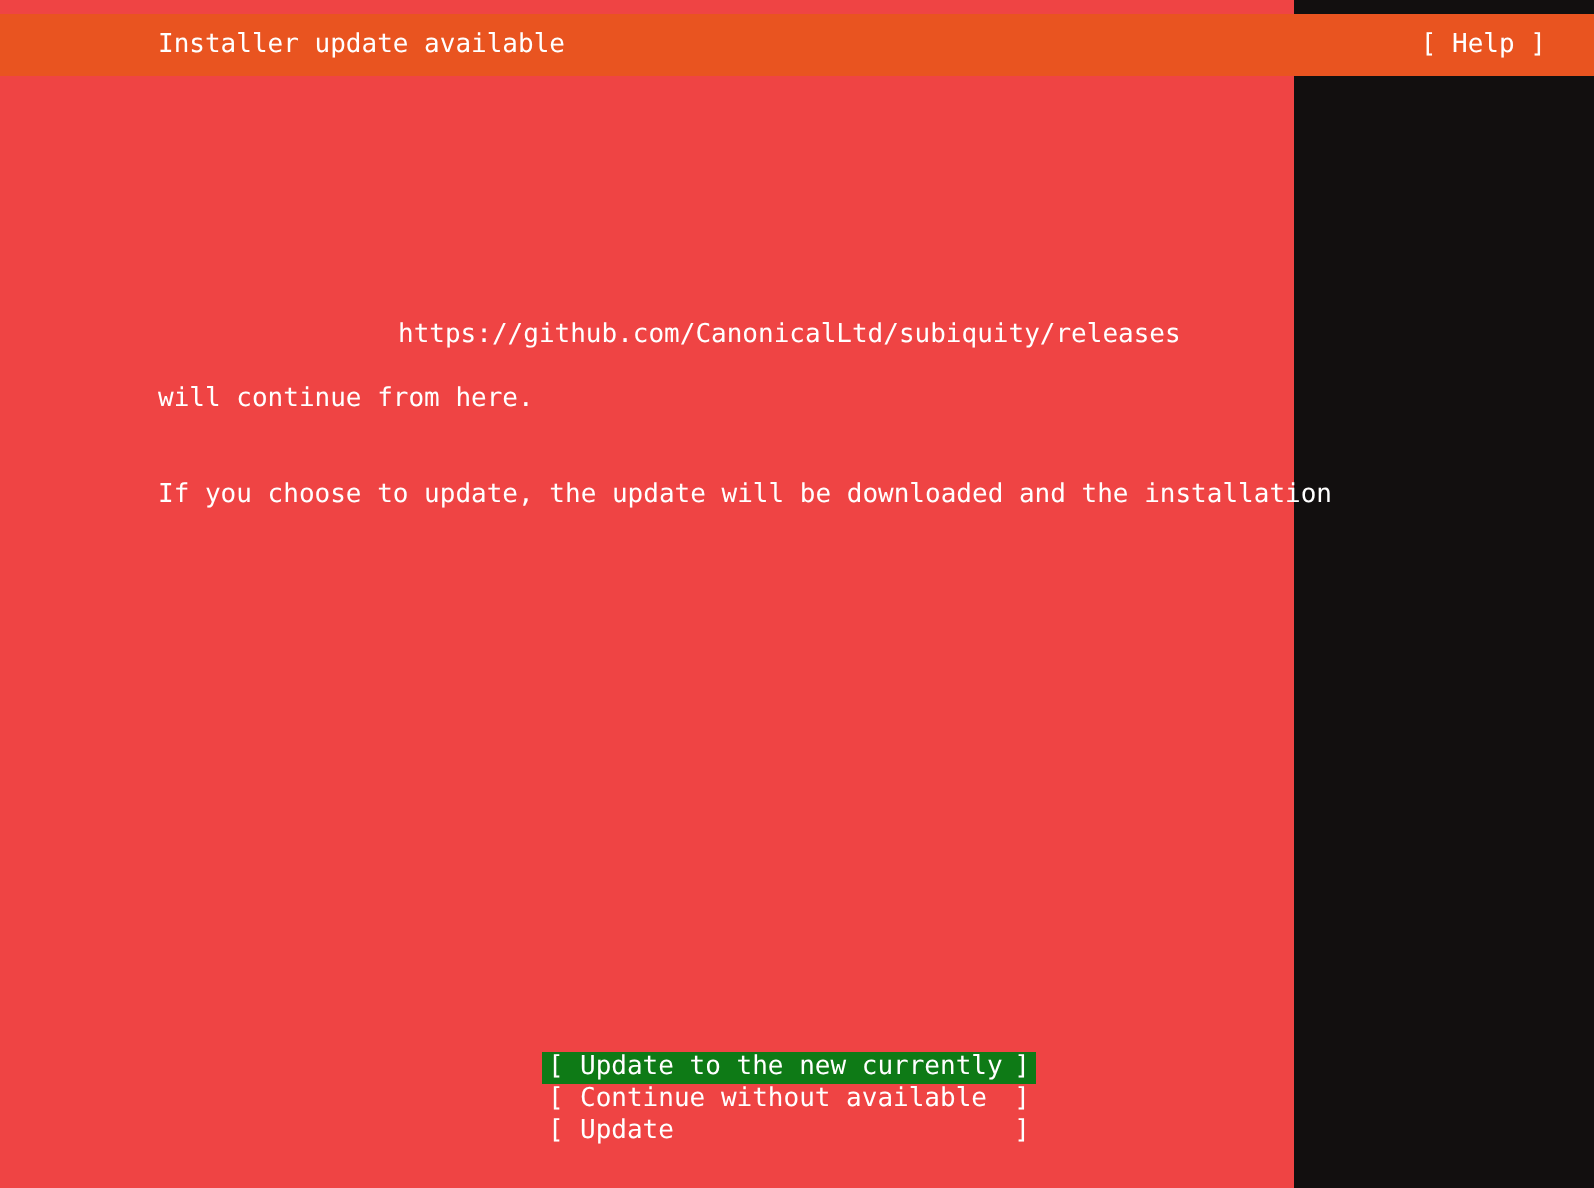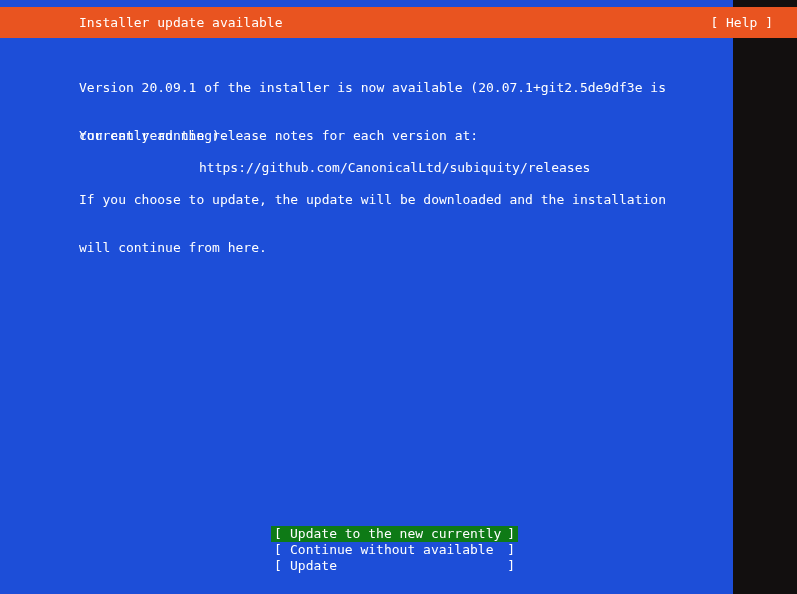--- a/index.html
+++ b/index.html
@@ -14,23 +14,23 @@
     overflow: hidden;
     font-family: "DejaVu Sans Mono", "Liberation Mono", monospace;
     font-size: 13px;
     line-height: 16px;
     color: #ffffff;
     -webkit-font-smoothing: none;
   }
 
   #screen {
     position: relative;
-    width: 733px;
+    width: 647px;
     height: 594px;
-    background: #1d4ed8;
+    background: #ef4444;
   }
 
   
   .header-bar {
     position: absolute;
     left: 0;
     top: 7px;
     width: 797px;
     height: 31px;
     background: #e95420;
@@ -124,36 +124,29 @@
 
 <div id="screen">
 
   <div class="header-bar">
     <div class="header-title">Installer update available</div>
     <div class="header-help">[ Help ]</div>
   </div>
 
   <div class="body-area">
 
-    <div class="para p-version">
-      <span class="para-line">Version 20.09.1 of the installer is now available (20.07.1+git2.5de9df3e is</span>
-      <span class="para-line">currently running).</span>
-    </div>
 
-    <div class="para p-notes">
-      <span class="para-line">You can read the release notes for each version at:</span>
-    </div>
 
     <div class="para p-url">
       <span class="para-line">https://github.com/CanonicalLtd/subiquity/releases</span>
     </div>
 
     <div class="para p-update">
+      <span class="para-line">will continue from here.</span>
       <span class="para-line">If you choose to update, the update will be downloaded and the installation</span>
-      <span class="para-line">will continue from here.</span>
     </div>
 
   </div>
 
   <div class="button-stack">
 
     <div class="btn selected">
       <span class="bracket-l">[</span>
       <span class="btn-label">Update to the new currently</span>
       <span class="bracket-r">]</span>

